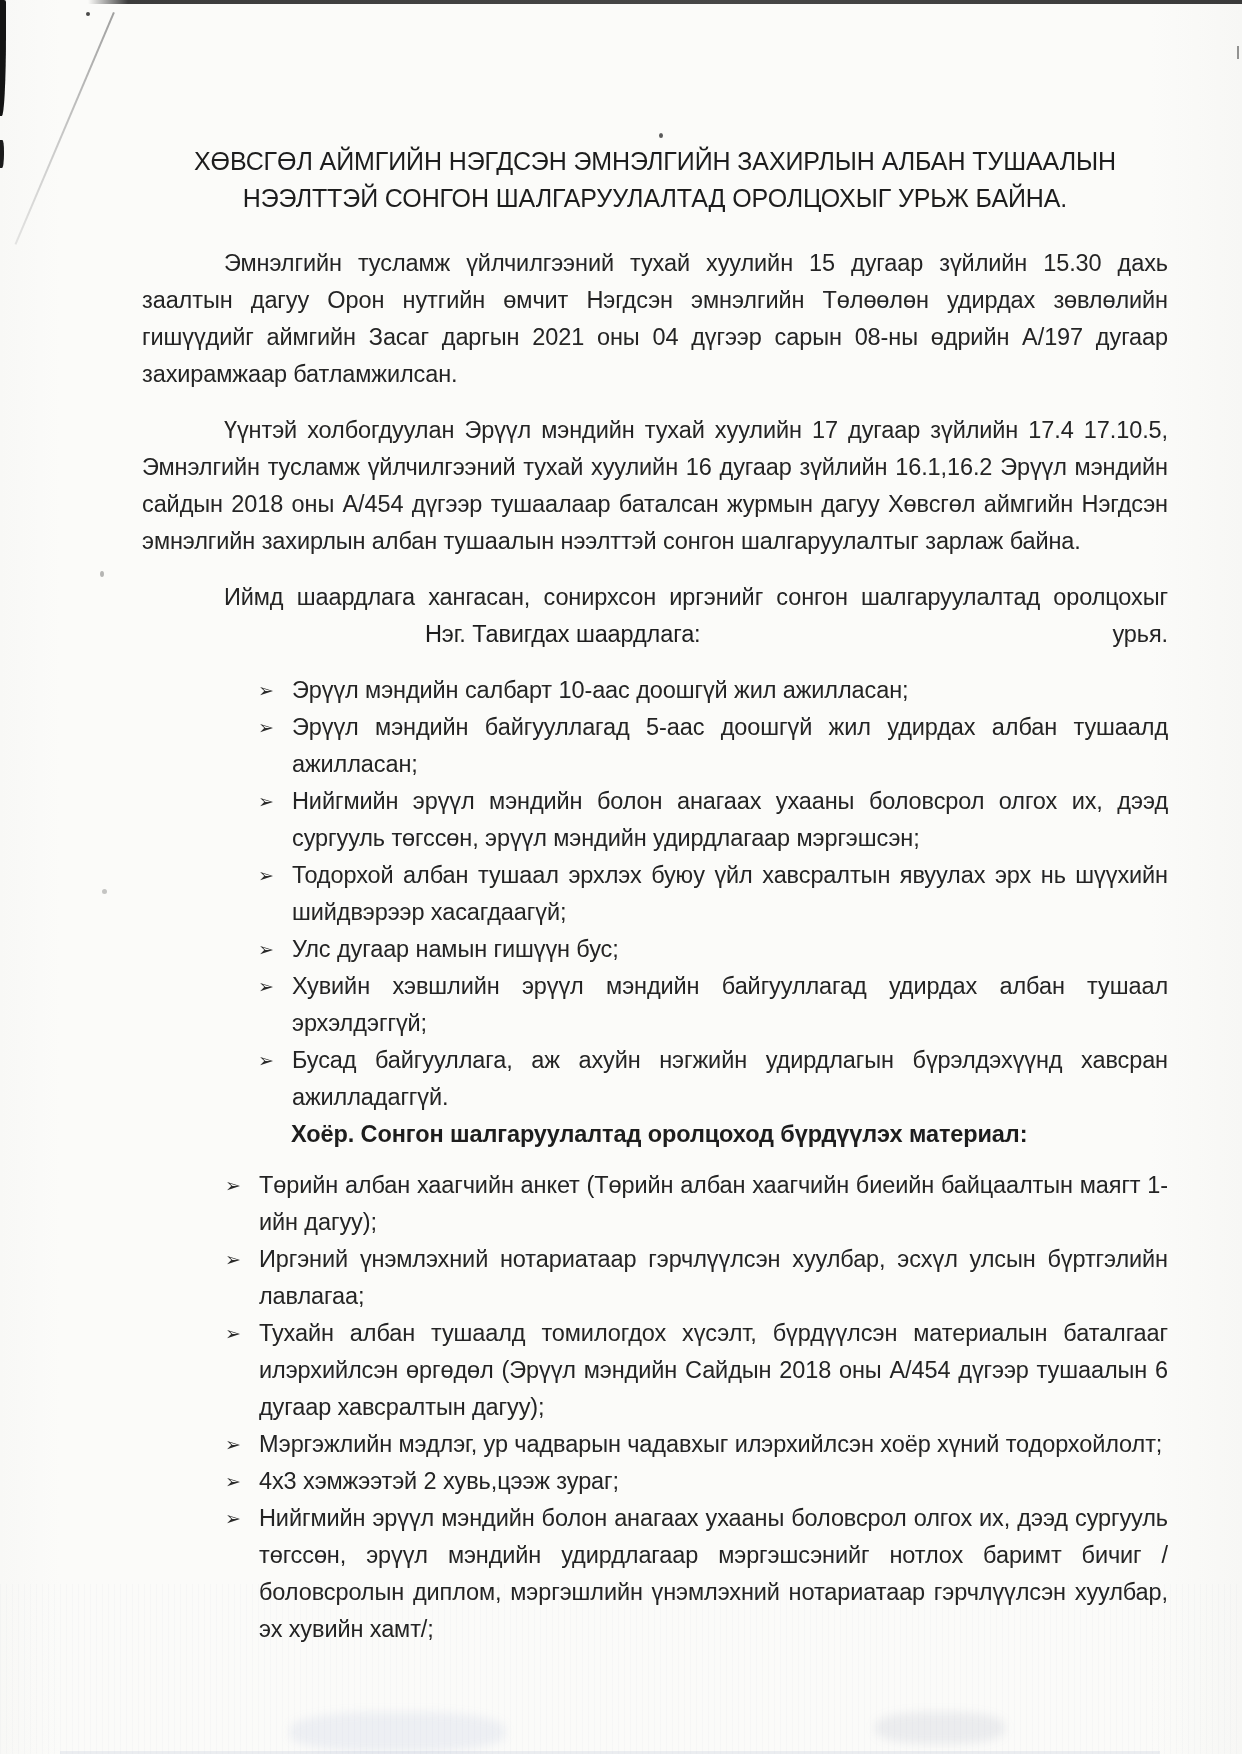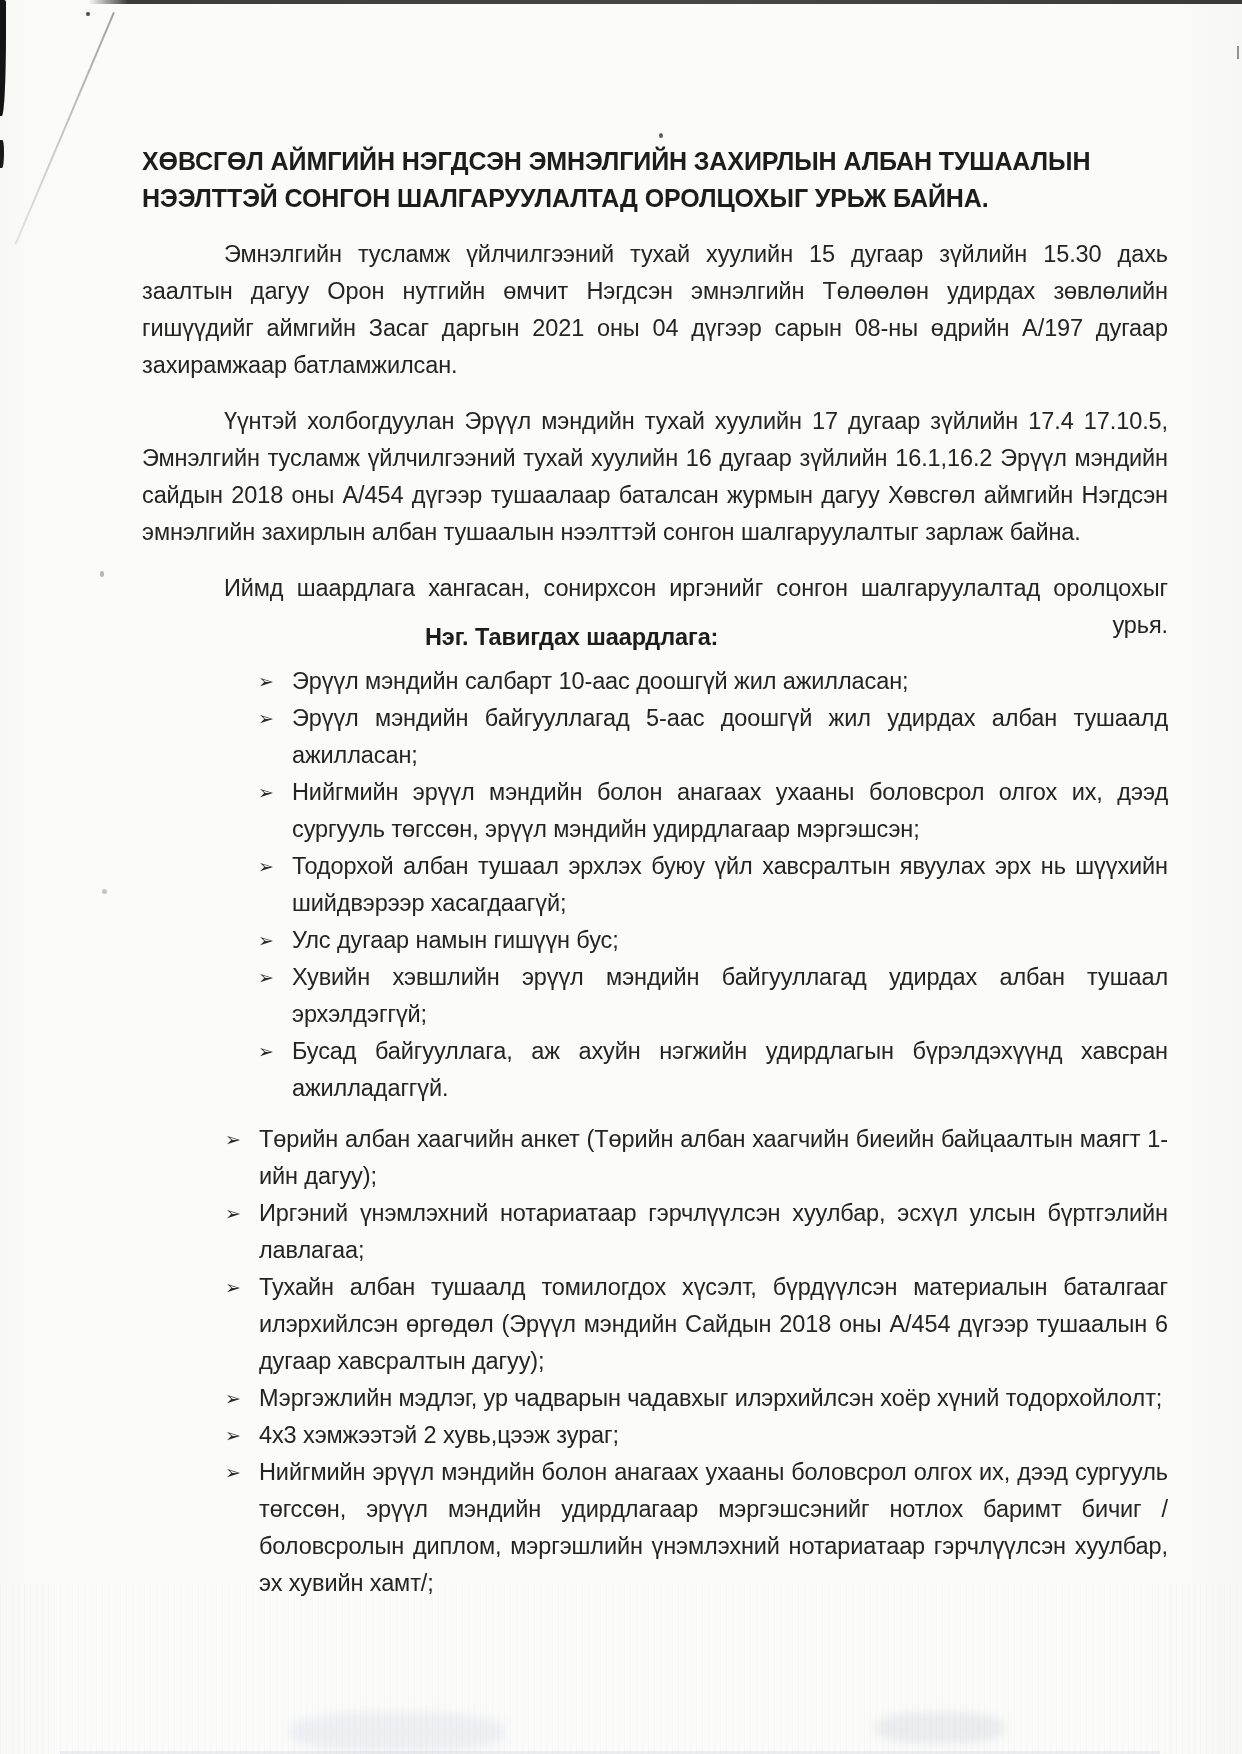--- a/index.html
+++ b/index.html
@@ -58,32 +58,32 @@
   .bottom-edge-line{
     position:absolute;left:60px;bottom:0;width:1100px;height:3px;
     background:rgba(125,140,180,.12);
   }
   
   .doc{
     position:absolute;left:142px;top:143px;width:1026px;
     font-size:23.5px;line-height:37px;letter-spacing:-.1px;
   }
   .title{
-    font-weight:bold;font-size:25px;color:#1d1d1d;
-    margin:0 0 19px 0;
+    font-weight:normal;font-size:25px;text-align:center;color:#1d1d1d;
+    margin:0 0 28px 0;
   }
   .para{
     text-align:justify;text-indent:82px;margin:0 0 19px 0;
   }
   .inv-line1{
     text-align:justify;text-align-last:justify;text-indent:82px;margin:0;
   }
   .inv-line2{position:relative;margin:0 0 19px 0;text-align:right;}
   .s1-heading{
-    position:absolute;left:283px;top:12px;font-weight:bold;color:#1d1d1d;white-space:nowrap;
+    position:absolute;left:283px;top:0;font-weight:normal;color:#1d1d1d;white-space:nowrap;
   }
   .intro{margin-bottom:0;}
   ul.blist{list-style:none;margin:0;padding:0;}
   ul.s1{padding-left:116px;}
   ul.s2{padding-left:83px;margin-top:14px;}
   ul.blist li{display:flex;}
   .marker{flex:0 0 34px;font-size:19px;color:#2a2a2a;}
   .btext{flex:1;text-align:justify;}
   .s2-heading{
     font-weight:bold;color:#1d1d1d;margin-left:149px;
@@ -150,20 +150,21 @@
       <li>
         <span class="marker">➢</span>
         <span class="btext">Хувийн хэвшлийн эрүүл мэндийн байгууллагад удирдах албан тушаал эрхэлдэггүй;</span>
       </li>
       <li>
         <span class="marker">➢</span>
         <span class="btext">Бусад байгууллага, аж ахуйн нэгжийн удирдлагын бүрэлдэхүүнд хавсран ажилладаггүй.</span>
       </li>
     </ul>
 
+    <div class="s2-heading">Хоёр. Сонгон шалгаруулалтад оролцоход бүрдүүлэх материал:</div>
 
 
     <ul class="blist s2">
       <li>
         <span class="marker">➢</span>
         <span class="btext">Төрийн албан хаагчийн анкет (Төрийн албан хаагчийн биеийн байцаалтын маягт 1-ийн дагуу);</span>
       </li>
       <li>
         <span class="marker">➢</span>
         <span class="btext">Иргэний үнэмлэхний нотариатаар гэрчлүүлсэн хуулбар, эсхүл улсын бүртгэлийн лавлагаа;</span>

